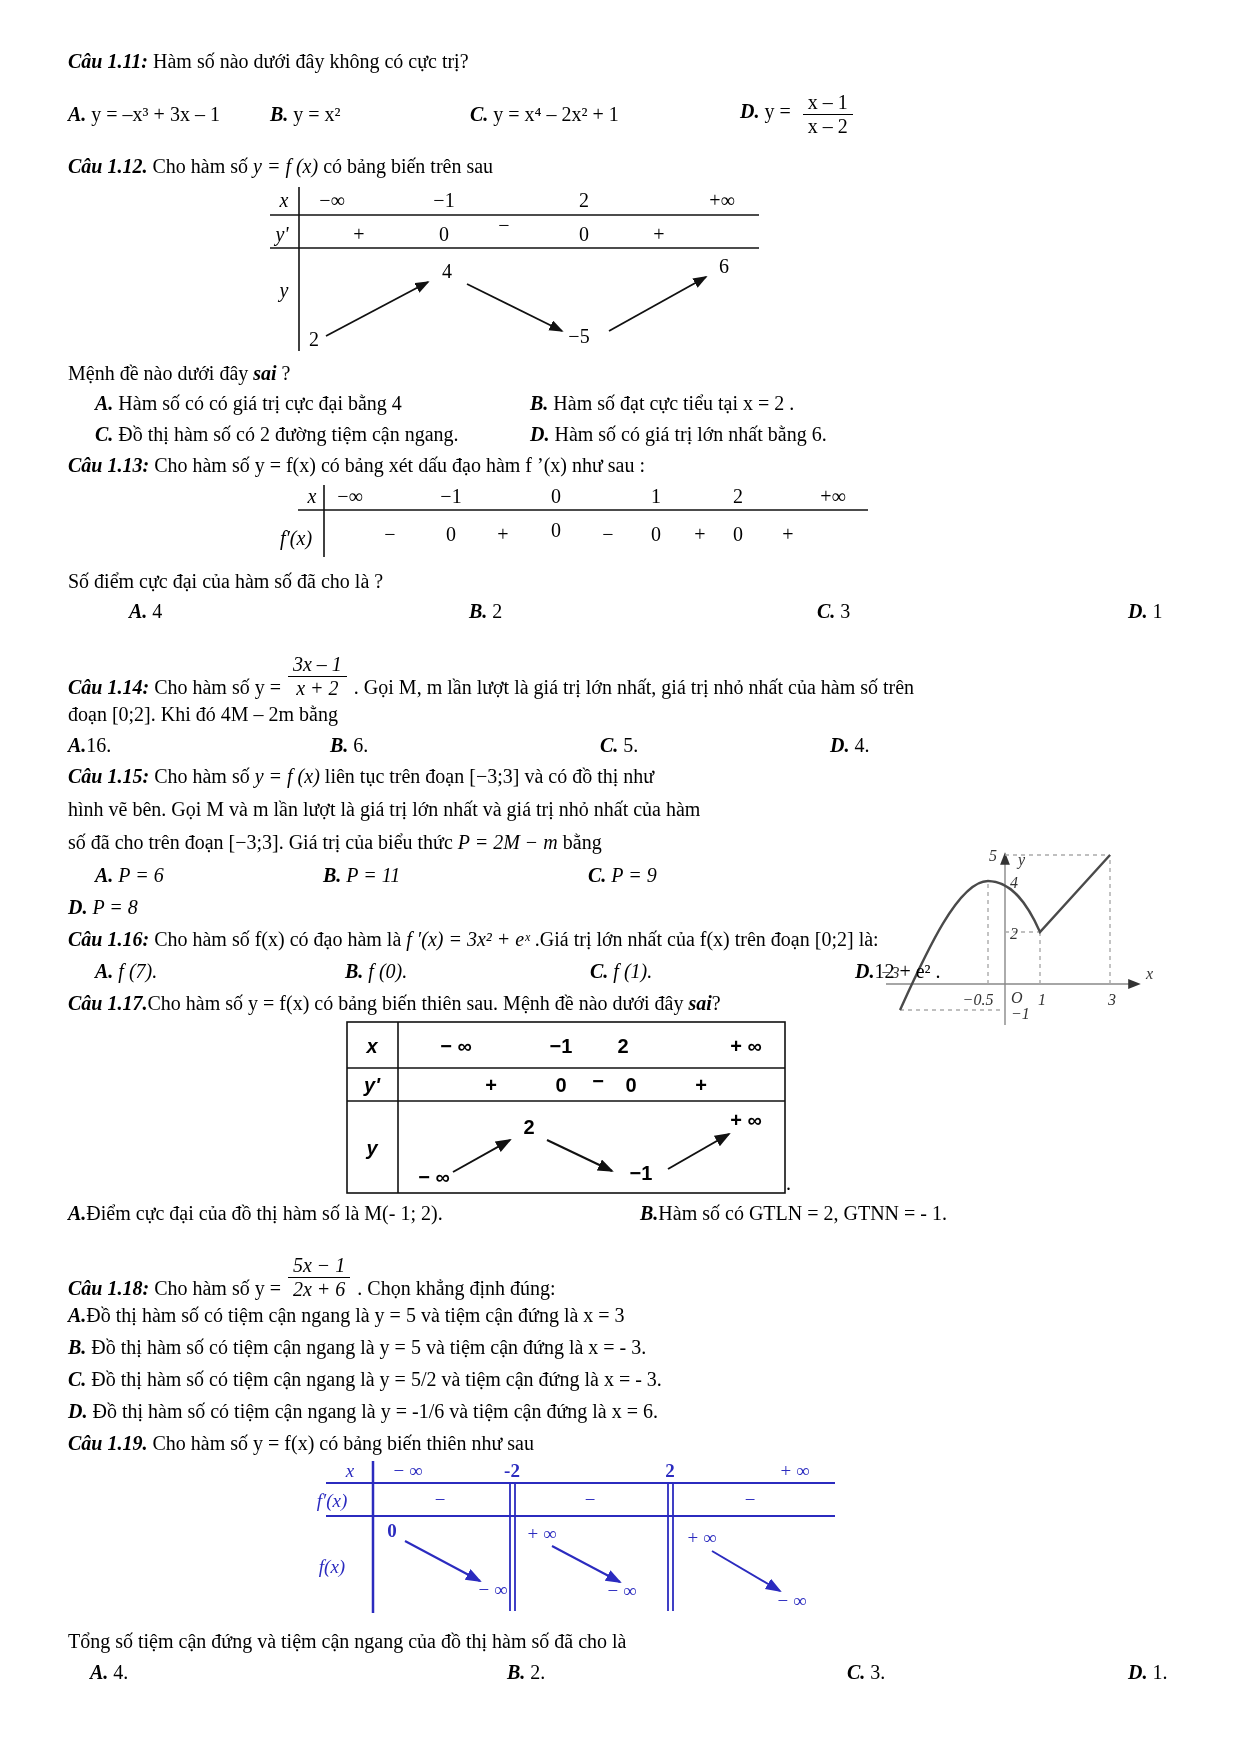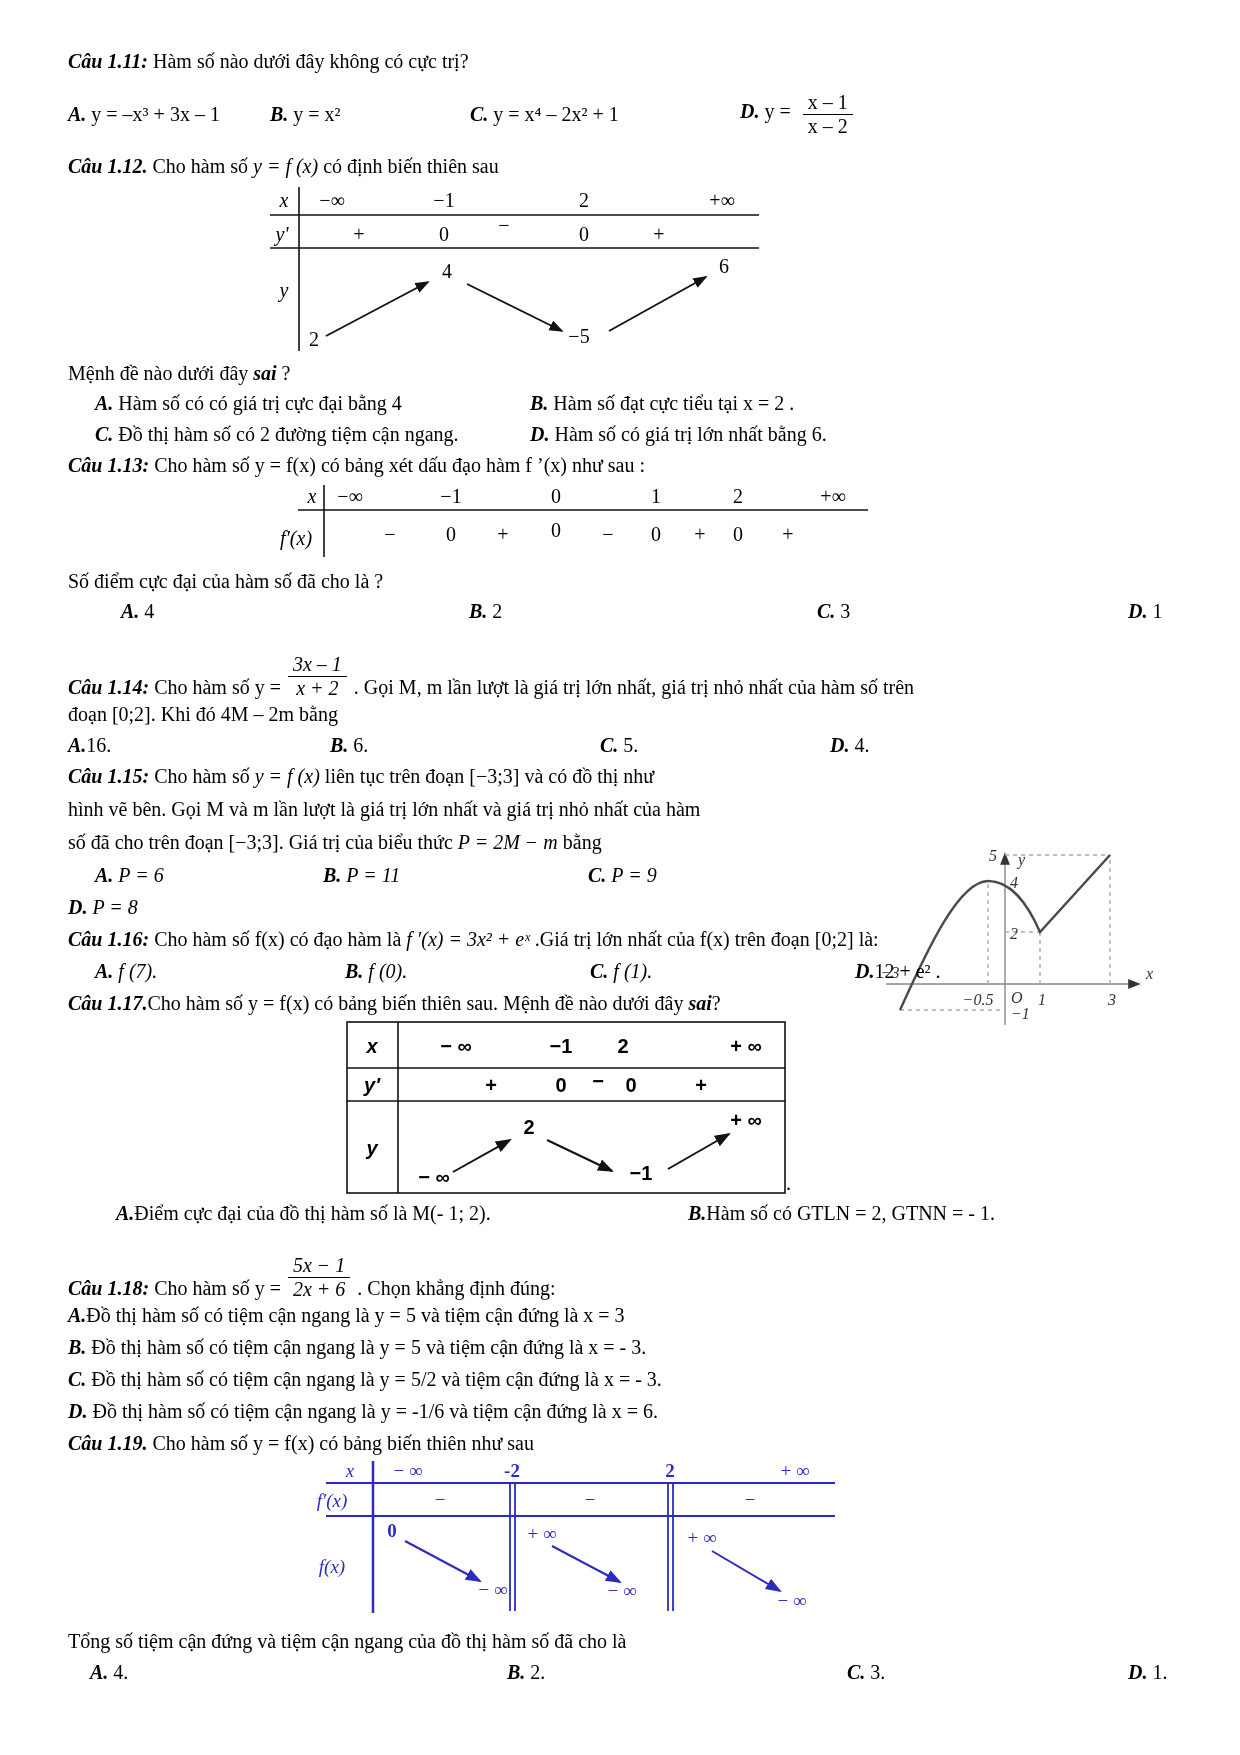--- a/index.html
+++ b/index.html
@@ -4,21 +4,21 @@
 <style>
   html,body{margin:0;padding:0;background:#fff;}
   body{width:1240px;height:1755px;font-family:"Liberation Serif",serif;font-size:20px;color:#000;overflow:hidden;}
   .page{padding:46px 50px 0 68px;position:relative;}
   b{font-weight:700;font-style:italic;}
   .it{font-style:italic;}
   .ln{height:31px;line-height:31px;white-space:nowrap;}
   .ln34{height:34px;line-height:34px;white-space:nowrap;}
   .ln-tall{height:72px;display:flex;align-items:flex-end;white-space:nowrap;}
   .optrow{position:relative;height:31px;line-height:31px;}
-  .optrow33{position:relative;height:33px;line-height:33px;margin-left:48px;}
+  .optrow33{position:relative;height:33px;line-height:33px;}
   .opt{position:absolute;top:0;white-space:nowrap;}
   .frac{display:inline-block;vertical-align:middle;text-align:center;line-height:1.12;margin:0 7px;font-style:italic;}
   .frac.up{font-style:normal;}
   .frac .num{display:block;border-bottom:1.5px solid #000;padding:0 5px;}
   .frac .den{display:block;padding:0 5px;}
   .q11opts{display:flex;align-items:center;height:74px;white-space:nowrap;}
   .q11opts .c1{width:202px;}.q11opts .c2{width:200px;}.q11opts .c3{width:270px;}
   .tblock{margin:2px 0;}
   svg text{font-family:"Liberation Serif",serif;font-size:20px;fill:#000;}
   svg text.ital{font-style:italic;}
@@ -44,21 +44,21 @@
     <span class="c3"><b>C.</b> <span>y = x⁴ – 2x² + 1</span></span>
     <span><b>D.</b> <span>y =</span>
       <span class="frac up"><span class="num">x – 1</span><span class="den">x – 2</span></span>
     </span>
   </div>
 
   <div class="ln" style="height:32px">
     <b>Câu 1.12.</b>
     <span>Cho hàm số</span>
     <span class="it">y = f (x)</span>
-    <span>có định biến thiên sau</span>
+    <span>có bảng biến trên sau</span>
   </div>
   <div class="tblock" style="margin-left:186px">
     <svg width="505" height="166">
       <defs>
           <marker id="arB" markerWidth="10" markerHeight="8" refX="7" refY="3" orient="auto">
             <path d="M0,0 L8,3 L0,6 z" fill="#111"></path>
           </marker>
         </defs>
       <line x1="45" y1="2" x2="45" y2="166" stroke="#111" stroke-width="1.6"></line>
       <line x1="16" y1="30" x2="505" y2="30" stroke="#111" stroke-width="1.6"></line>
@@ -118,21 +118,21 @@
       <text x="288" y="54" text-anchor="middle">0</text>
       <text x="340" y="58" text-anchor="middle">−</text>
       <text x="388" y="58" text-anchor="middle">0</text>
       <text x="432" y="58" text-anchor="middle">+</text>
       <text x="470" y="58" text-anchor="middle">0</text>
       <text x="520" y="58" text-anchor="middle">+</text>
     </svg>
   </div>
   <div class="ln" style="height:30px"><span>Số điểm cực đại của hàm số đã cho là ?</span></div>
   <div class="optrow">
-    <span class="opt" style="left:53px"><b>A.</b> <span>4</span></span>
+    <span class="opt" style="left:61px"><b>A.</b> <span>4</span></span>
     <span class="opt" style="left:401px"><b>B.</b> <span>2</span></span>
     <span class="opt" style="left:749px"><b>C.</b> <span>3</span></span>
     <span class="opt" style="left:1060px"><b>D.</b> <span>1</span></span>
   </div>
 
   <div class="ln-tall">
     <b>Câu 1.14:</b>&nbsp;
     <span>Cho hàm số y =</span>
     <span class="frac">
         <span class="num">3x – 1</span>

